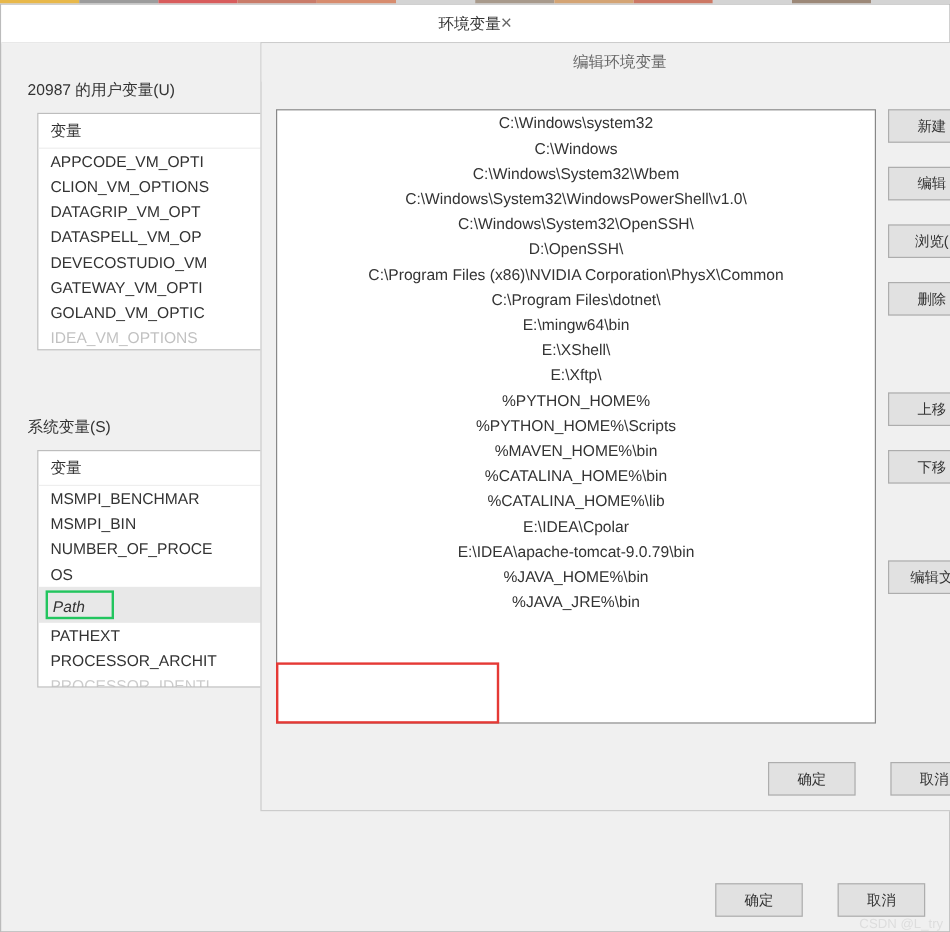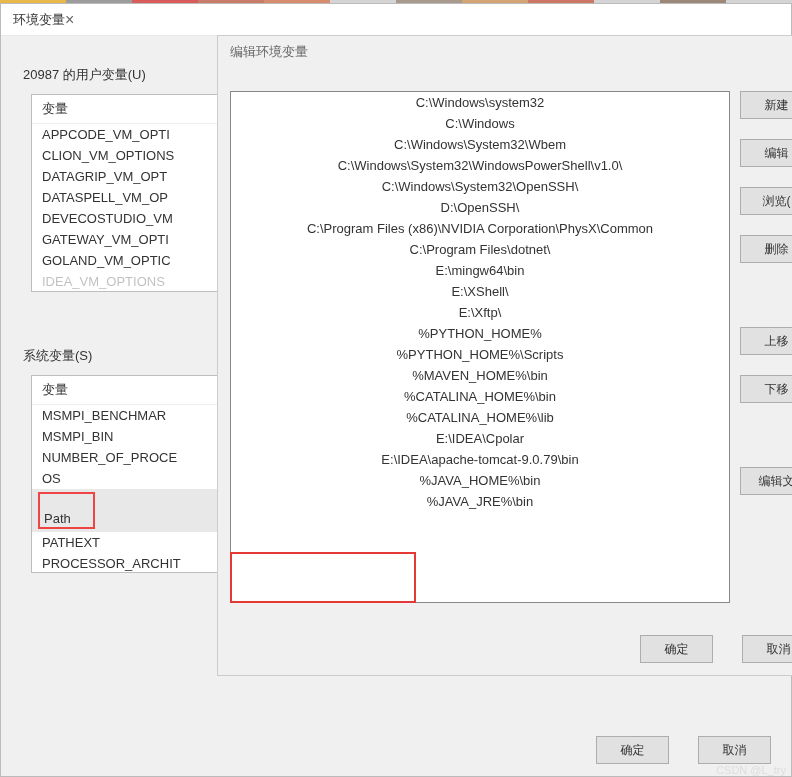--- a/index.html
+++ b/index.html
@@ -5,31 +5,31 @@
     * { box-sizing: border-box; margin: 0; padding: 0; font-family: "Microsoft YaHei", "Segoe UI", sans-serif; font-size: 13px; }
     body { background: #f0f0f0; width: 792px; height: 777px; position: relative; overflow: hidden; }
     
     .window { position: absolute; background: #fff; border: 1px solid #bbb; }
     .window-main { left: 0; top: 3px; width: 792px; height: 774px; background: #f0f0f0; }
     .window-edit { left: 193px; top: 35px; width: 599px; height: 641px; background: #f0f0f0; border: 1px solid #ccc; margin-left: 24px; }
     
     .top-strip { position: absolute; left: 0; top: 0; width: 792px; height: 3px; display: flex; }
     .top-strip span { flex: 1; }
     
-    .titlebar { height: 32px; padding: 7px 12px; background: #fff; display: flex; justify-content: flex-start; align-items: center; border-bottom: 1px solid #e8e8e8; }
+    .titlebar { height: 32px; padding: 7px 12px; background: #fff; display: flex; justify-content: center; align-items: center; border-bottom: 1px solid #e8e8e8; }
     .titlebar .title { color: #333; font-size: 13px; }
     .close-x { color: #666; font-size: 16px; cursor: pointer; }
     
     .group-label { padding: 30px 0 10px 22px; color: #333; }
     
     .varlist { margin: 0 12px 0 30px; border: 1px solid #bdbdbd; background: #fff; height: 198px; overflow: hidden; }
     .varlist-header { padding: 5px 10px; border-bottom: 1px solid #eee; font-weight: normal; color: #333; }
     .varlist-row { padding: 3px 10px; color: #333; white-space: nowrap; overflow: hidden; cursor: default; }
     .varlist-row.selected { background: #e8e8e8; }
-    .highlight-path { border: 2px solid #ef4444; display: inline-block; padding: 17px 22px 1px 4px; margin-left: -4px; }
+    .highlight-path { border: 2px solid #22c55e; display: inline-block; padding: 4px 22px 1px 4px; margin-left: -4px; font-style: italic; }
     
     .pathbox { position: absolute; left: 12px; top: 55px; width: 500px; height: 512px; border: 1px solid #888; background: #fff; overflow-y: scroll; }
     .path-entry { padding: 3px 8px; color: #333; cursor: default; white-space: nowrap; text-align: center; }
     .highlight-list { position: absolute; border: 2px solid #e53935; pointer-events: none; }
     
     .btn-col { position: absolute; right: 0; top: 55px; width: 75px; display: flex; flex-direction: column; }
     .btn { width: 73px; height: 28px; background: #e1e1e1; border: 1px solid #adadad; color: #333; cursor: pointer; margin-bottom: 20px; text-align: center; line-height: 26px; font-size: 12px; overflow: hidden; white-space: nowrap; }
     .btn.gap { margin-top: 44px; }
     
     .dlg-footer { position: absolute; bottom: 12px; right: 0; display: flex; gap: 29px; }

